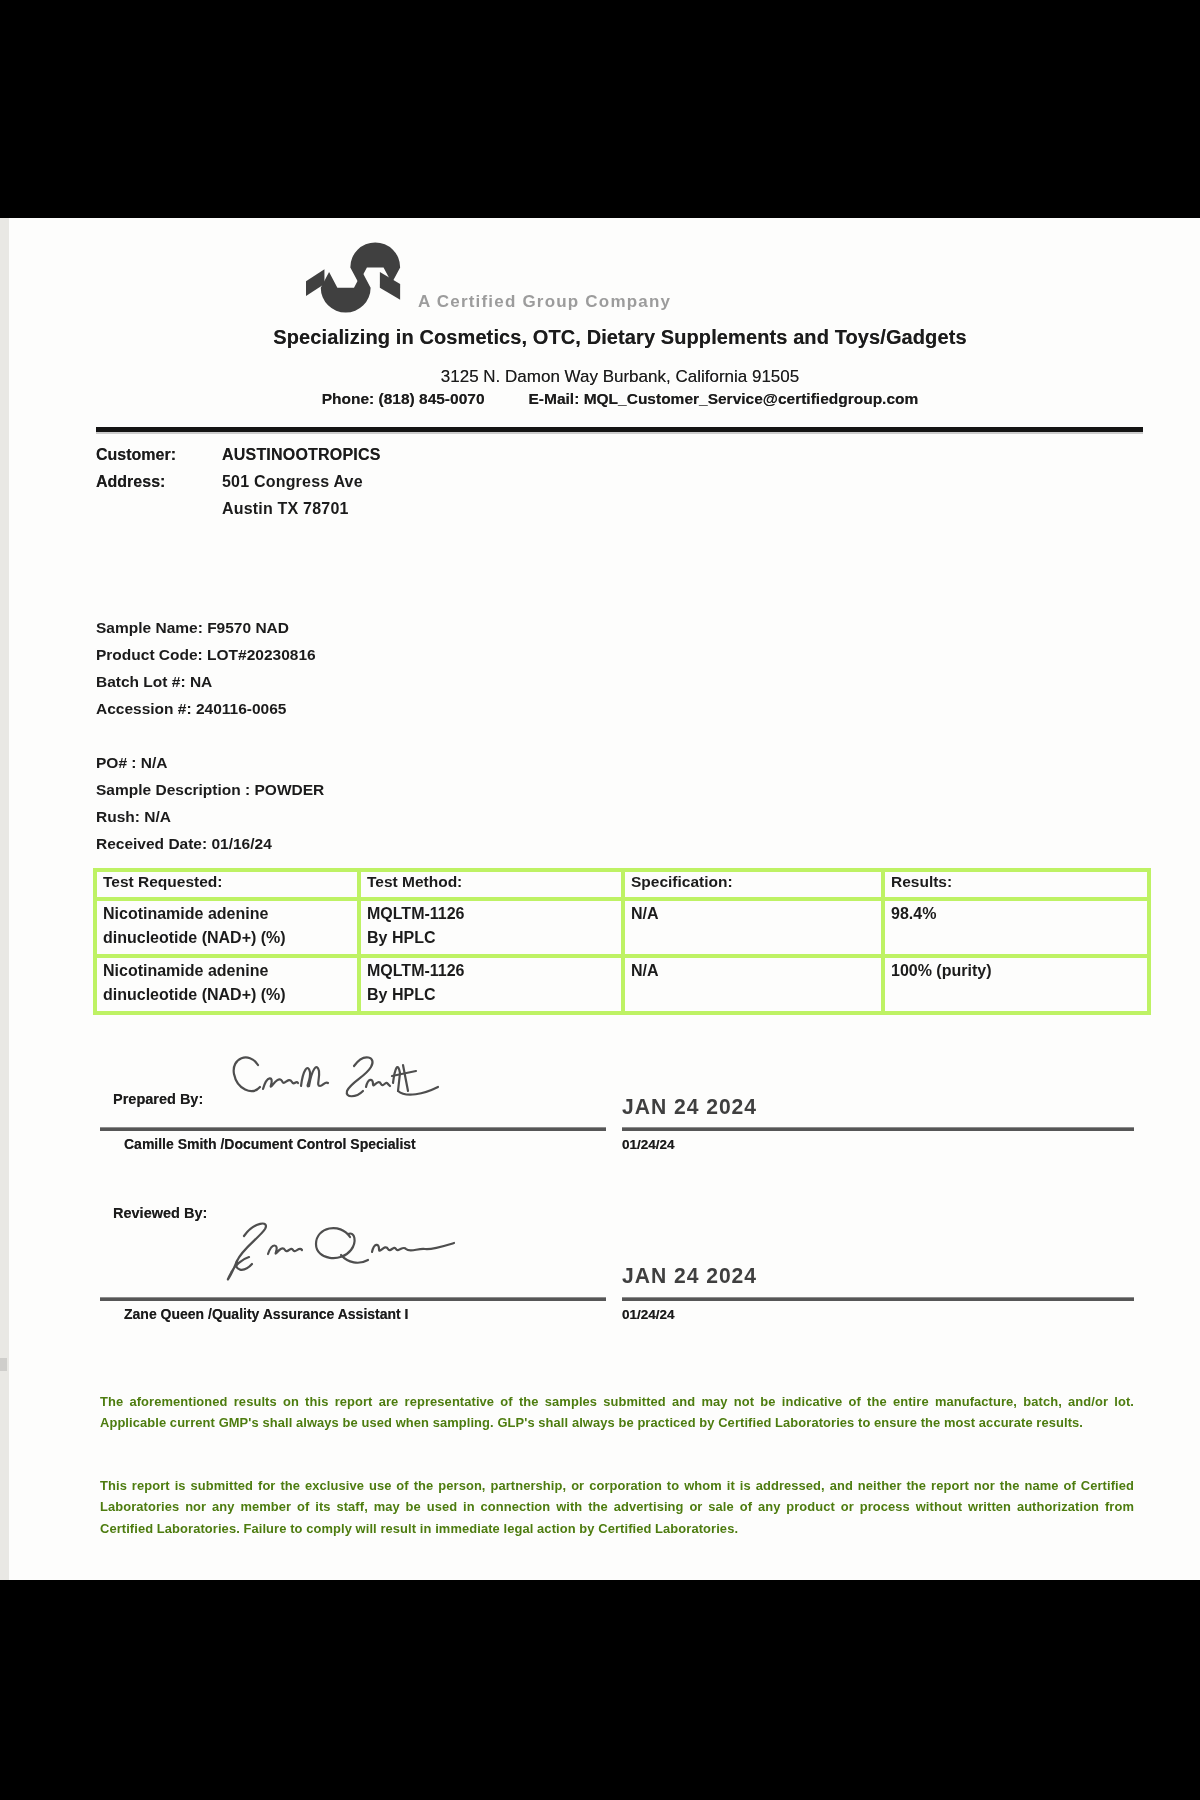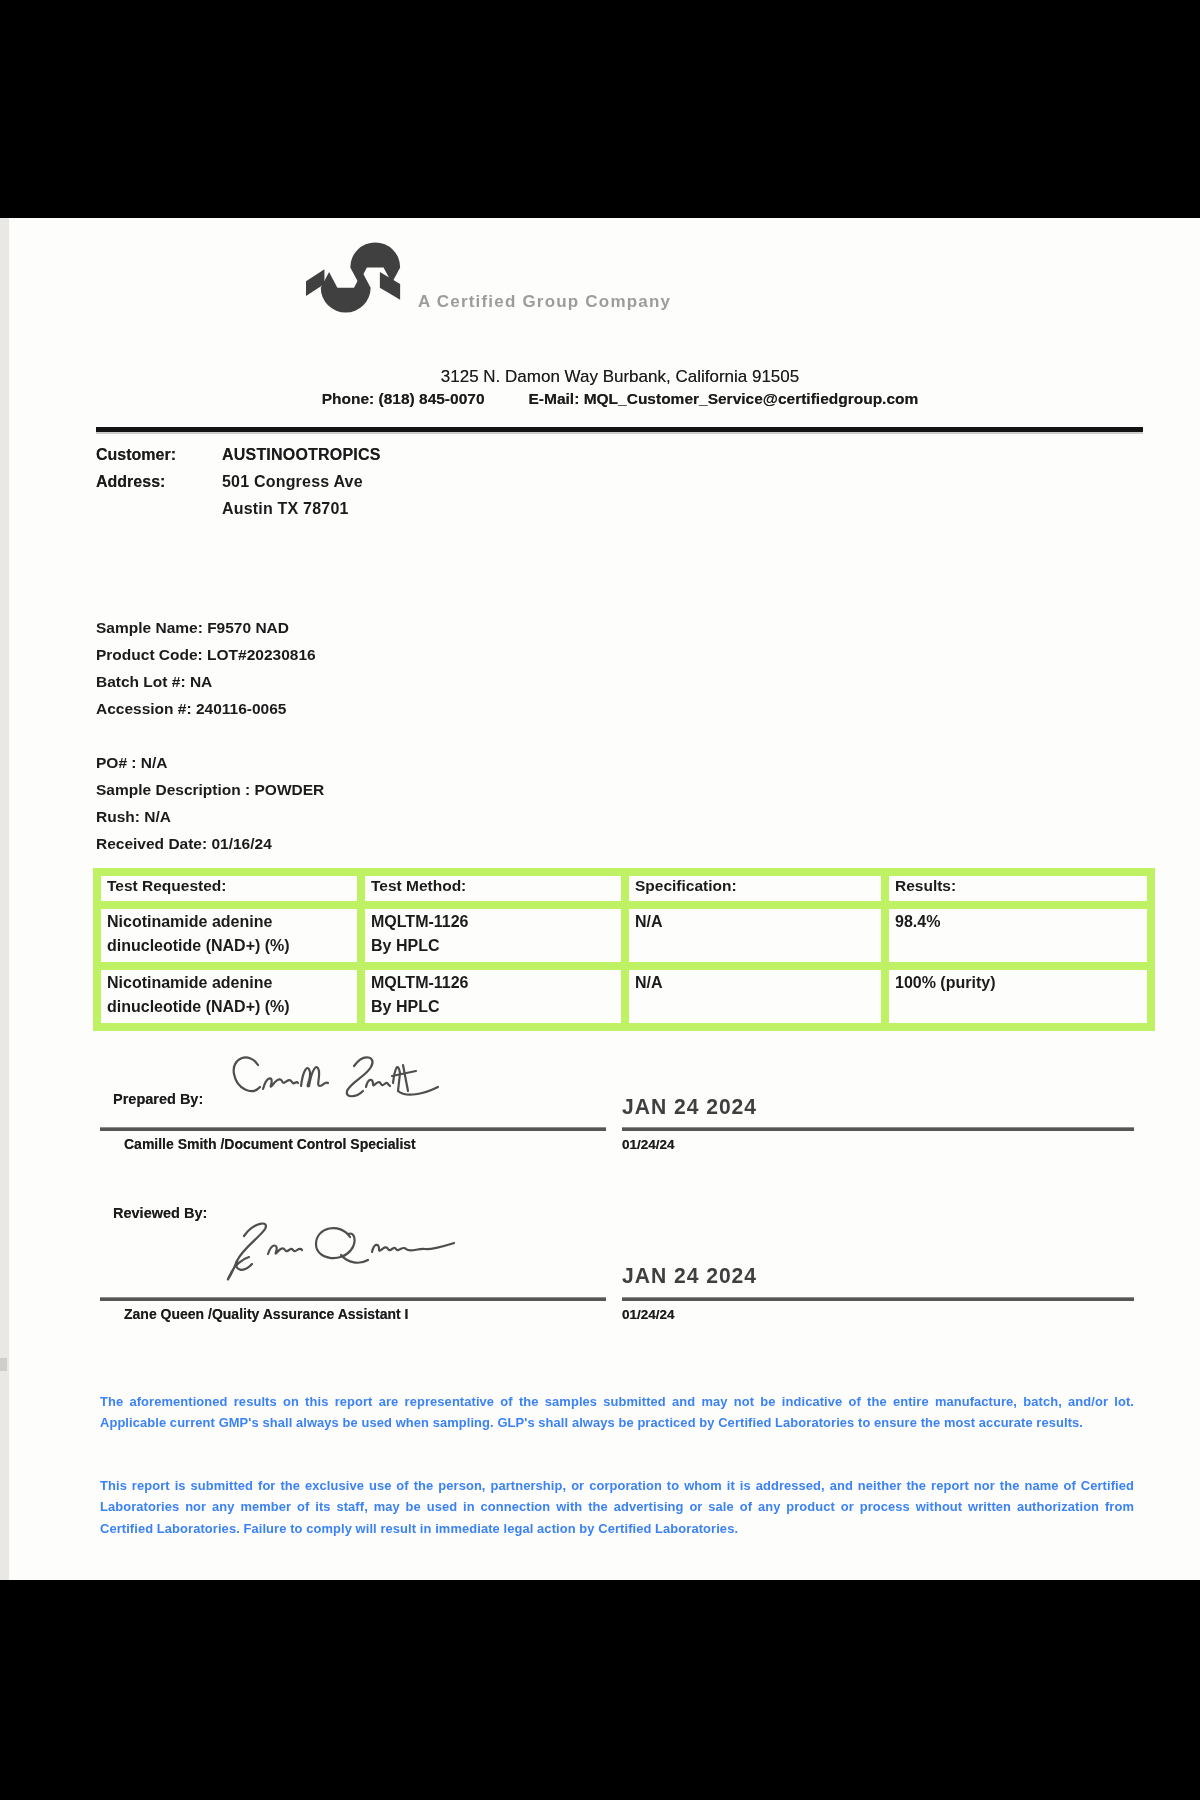--- a/index.html
+++ b/index.html
@@ -36,37 +36,37 @@
   #certificate-title{top:549px;font-size:19px;font-weight:700;letter-spacing:0.2px;}
 
   
   .sline{left:96px;font-size:15.5px;font-weight:600;white-space:nowrap;margin-top:12px;}
   .sline .v{font-weight:700;}
 
   
   #results-table{left:93px;top:868px;width:1054px;border-collapse:collapse;table-layout:fixed;}
   #results-table col.c1{width:264px}#results-table col.c2{width:264px}
   #results-table col.c3{width:260px}#results-table col.c4{width:266px}
-  #results-table th,#results-table td{border:8px solid #bef264;vertical-align:top;
+  #results-table th,#results-table td{border:4px solid #bef264;vertical-align:top;
       text-align:left;padding:1px 6px 2px 6px;}
   #results-table th{font-size:15.5px;font-weight:700;height:22px;border-bottom:3px solid #151515;}
   #results-table td{font-size:16px;font-weight:600;height:50px;line-height:24px;}
 
   
   .sig-label{font-size:14.5px;font-weight:700;}
   .stamp{font-size:22px;font-weight:700;color:#3f3f3f;letter-spacing:1px;
          transform:scaleX(0.96);transform-origin:left;white-space:nowrap;}
   .sig-line{height:3px;background:#565656;border-top:1px solid #8d8d8d;}
   .signer{font-size:14px;font-weight:700;white-space:nowrap;margin-left:24px;}
   .sig-date{font-size:13.5px;font-weight:700;}
   .sig-svg path{fill:none;stroke:#4e4e4e;stroke-width:2.2;stroke-linecap:round;}
 
   
   .disclaimer{left:100px;width:1034px;font-size:12.9px;font-weight:700;line-height:21.4px;
-              text-align:justify;letter-spacing:0.1px;color:#3b82f6;}
+              text-align:justify;letter-spacing:0.1px;color:#4d7c0f;}
 </style>
 </head>
 <body>
 
 <div id="canvas">
 
   <div class="abs" id="top-bar"></div>
   <div class="abs" id="page"></div>
   <div class="abs" id="edge-strip"></div>
   <div class="abs" id="edge-artifact"></div>
@@ -74,20 +74,21 @@
   <div class="abs" id="logo-row">
     <svg id="logo-mark" viewBox="0 0 104 94">
       <path d="M48,42 A27,27 0 0 1 102,42 L93,59 L84,42 L66,42 L57,59 Z" fill="#404040"></path>
       <polygon points="80,47 102,60 102,77 80,64" fill="#404040"></polygon>
       <path d="M70,64 A27,27 0 0 1 16,64 L25,47 L34,64 L52,64 L61,47 Z" fill="#404040"></path>
       <polygon points="20,44 20,60 0,73 0,57" fill="#404040"></polygon>
     </svg>
     <div id="brand-tagline">A Certified Group Company</div>
   </div>
 
+  <div class="abs center-col scan" id="specializing">Specializing in Cosmetics, OTC, Dietary Supplements and Toys/Gadgets</div>
   <div class="abs center-col scan" id="street-address">3125 N. Damon Way Burbank, California 91505</div>
   <div class="abs center-col scan" id="phone-row">
     <span>Phone: (818) 845-0070</span><span class="gap"></span><span>E-Mail: MQL_Customer_Service@certifiedgroup.com</span>
   </div>
   <div class="abs" id="header-divider"></div>
 
   <div class="abs cust-label scan" style="top:446px">Customer:</div>
   <div class="abs cust-value scan" style="top:446px">AUSTINOOTROPICS</div>
   <div class="abs cust-label scan" style="top:473px">Address:</div>
   <div class="abs cust-value" style="top:473px;font-weight:600">501 Congress Ave</div>

